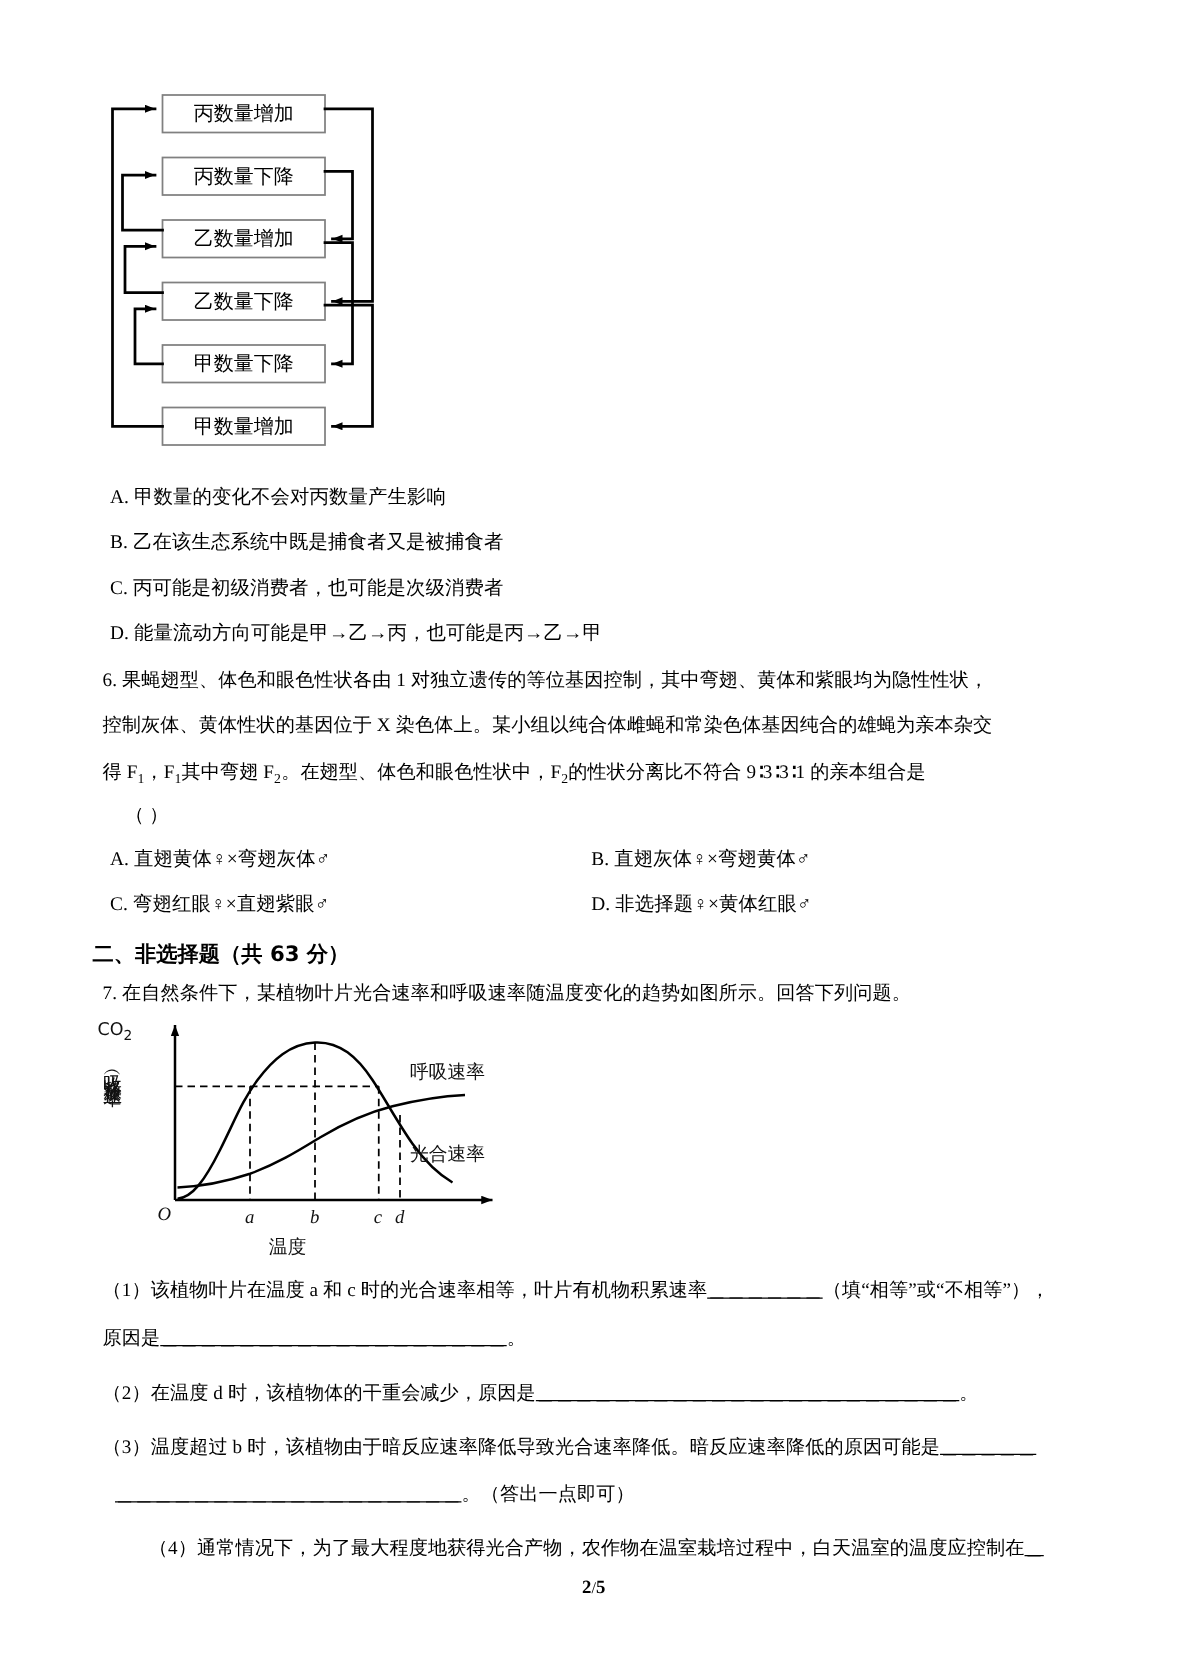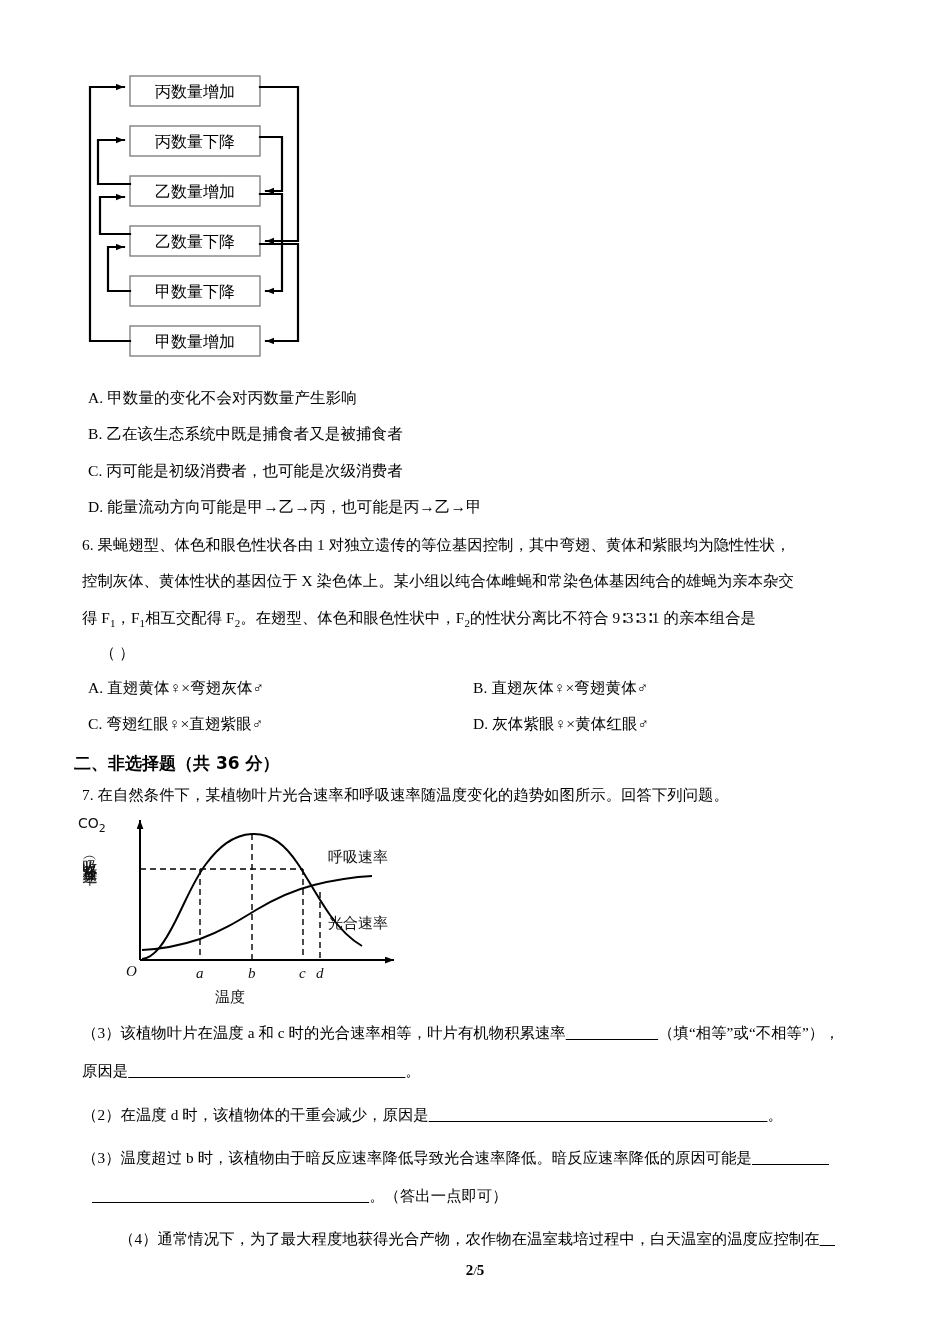--- a/index.html
+++ b/index.html
@@ -126,31 +126,31 @@
 
   <div class="ln opt" style="left:88px; top:386px;">A. 甲数量的变化不会对丙数量产生影响</div>
   <div class="ln opt" style="left:88px; top:422px;text-align:right;">B. 乙在该生态系统中既是捕食者又是被捕食者</div>
   <div class="ln opt" style="left:88px; top:459px;">C. 丙可能是初级消费者，也可能是次级消费者</div>
   <div class="ln opt" style="left:88px; top:495px;">D. 能量流动方向可能是甲→乙→丙，也可能是丙→乙→甲</div>
 
   <div class="ln qtext" style="left:82px; top:534px;">6. 果蝇翅型、体色和眼色性状各由 1 对独立遗传的等位基因控制，其中弯翅、黄体和紫眼均为隐性性状，</div>
   <div class="ln qtext" style="left:82px; top:570px;">控制灰体、黄体性状的基因位于 X 染色体上。某小组以纯合体雌蝇和常染色体基因纯合的雄蝇为亲本杂交</div>
 
   <div class="ln qtext" style="left:82px; top:607px;">
-    <span>得 F</span><span class="sub">1</span><span>，F</span><span class="sub">1</span><span>相互交配得 F</span><span class="sub">2</span><span>。在翅型、体色和眼色性状中，F</span><span class="sub">2</span><span>的性状分离比不符合 9∶3∶3∶1 的亲本组合是</span>
+    <span>得 F</span><span class="sub">1</span><span>，F</span><span class="sub">1</span><span>其中弯翅 F</span><span class="sub">2</span><span>。在翅型、体色和眼色性状中，F</span><span class="sub">2</span><span>的性状分离比不符合 9∶3∶3∶1 的亲本组合是</span>
   </div>
 
   <div class="ln qtext" style="left:100px; top:642px;">（  ）</div>
 
   <div class="ln opt" style="left:88px; top:676px;">A. 直翅黄体♀×弯翅灰体♂</div>
   <div class="ln opt" style="left:473px; top:676px;">B. 直翅灰体♀×弯翅黄体♂</div>
   <div class="ln opt" style="left:88px; top:712px;">C. 弯翅红眼♀×直翅紫眼♂</div>
-  <div class="ln opt" style="left:473px; top:712px;">D. 灰体紫眼♀×黄体红眼♂</div>
-
-  <div class="sec-head" style="left:74px; top:752px;">二、非选择题（共 36 分）</div>
+  <div class="ln opt" style="left:473px; top:712px;">D. 非选择题♀×黄体红眼♂</div>
+
+  <div class="sec-head" style="left:74px; top:752px;">二、非选择题（共 63 分）</div>
   <div class="ln qtext" style="left:82px; top:784px;">7. 在自然条件下，某植物叶片光合速率和呼吸速率随温度变化的趋势如图所示。回答下列问题。</div>
 
   <div id="graph">
     <svg width="360" height="200" viewBox="0 0 360 200" xmlns="http://www.w3.org/2000/svg">
       <defs>
         <marker id="ax-ar" markerWidth="10" markerHeight="10" refX="9" refY="3.4" orient="auto" markerUnits="userSpaceOnUse">
           <path d="M0,0 L9,3.4 L0,6.8 z" fill="#000"></path>
         </marker>
       </defs>
 
@@ -181,21 +181,21 @@
       <text class="ax-ital" x="124" y="166">a</text>
       <text class="ax-ital" x="176" y="166">b</text>
       <text class="ax-ital" x="227" y="166">c</text>
       <text class="ax-ital" x="244" y="166">d</text>
 
       <text class="ax-cjk" x="158" y="190" font-size="16" text-anchor="middle">温度</text>
     </svg>
   </div>
 
   <div class="ln qtext" style="left:82px; top:1022px;">
-    <span>（3）该植物叶片在温度 a 和 c 时的光合速率相等，叶片有机物积累速率</span><span class="blank">＿＿＿＿＿＿</span><span>（填“相等”或“不相等”），</span>
+    <span>（1）该植物叶片在温度 a 和 c 时的光合速率相等，叶片有机物积累速率</span><span class="blank">＿＿＿＿＿＿</span><span>（填“相等”或“不相等”），</span>
   </div>
   <div class="ln qtext" style="left:82px; top:1060px;">
     <span>原因是</span><span class="blank">＿＿＿＿＿＿＿＿＿＿＿＿＿＿＿＿＿＿</span><span>。</span>
   </div>
 
   <div class="ln qtext" style="left:82px; top:1104px;">
     <span>（2）在温度 d 时，该植物体的干重会减少，原因是</span><span class="blank">＿＿＿＿＿＿＿＿＿＿＿＿＿＿＿＿＿＿＿＿＿＿</span><span>。</span>
   </div>
 
   <div class="ln qtext" style="left:82px; top:1147px;">

